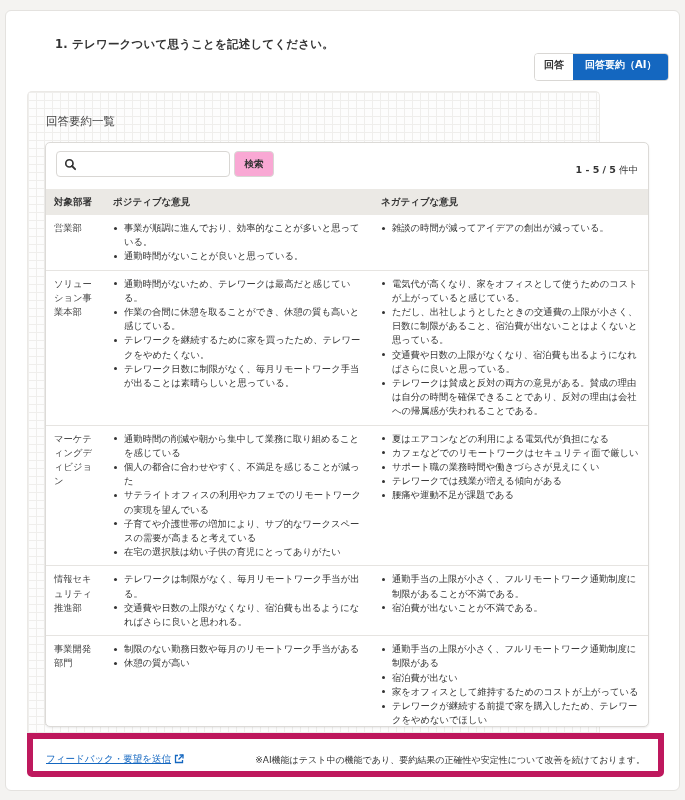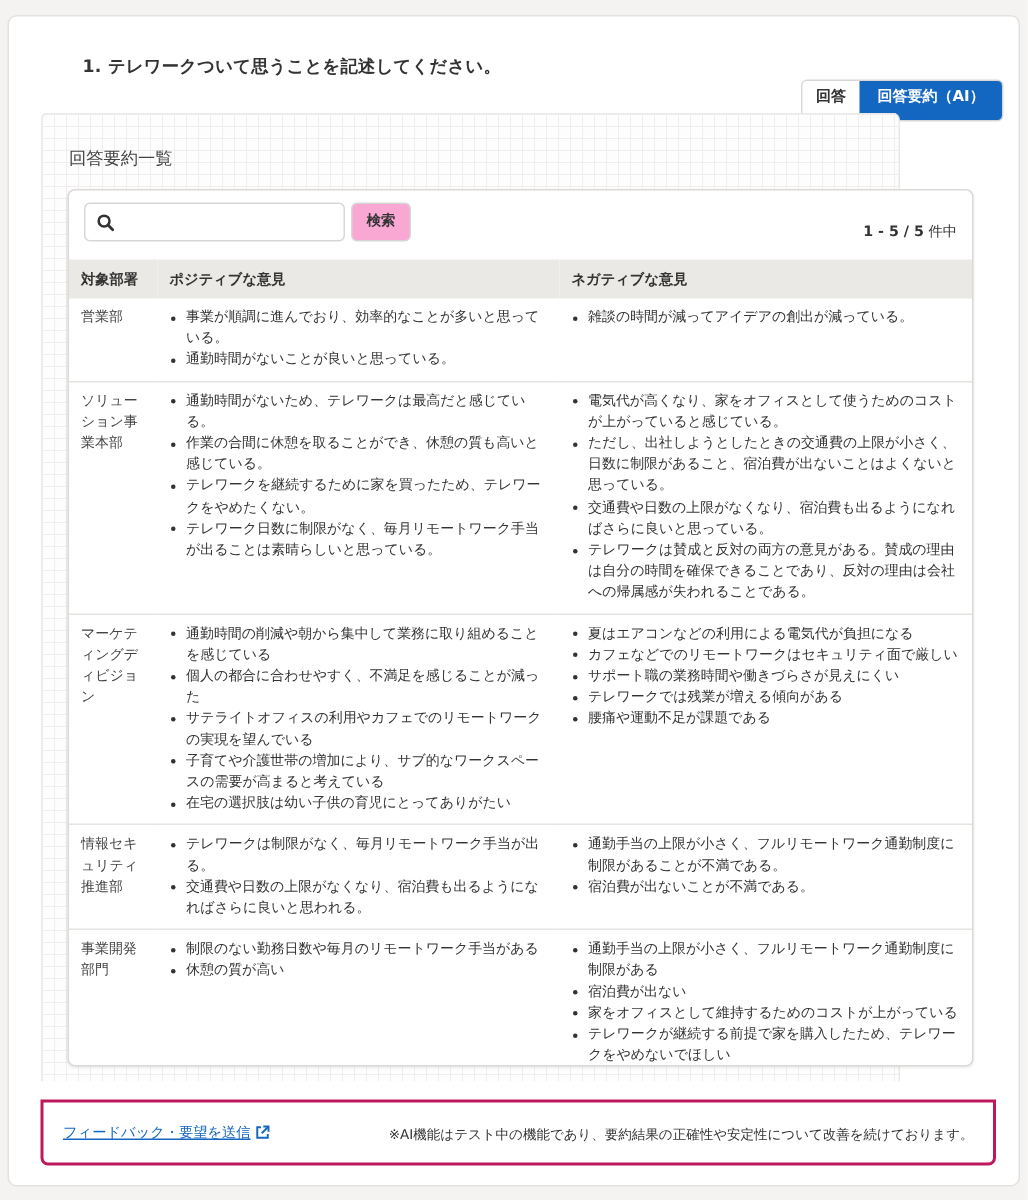--- a/index.html
+++ b/index.html
@@ -19,21 +19,21 @@
   }
   .toggle {
     position: absolute; left: 528px; top: 42px; height: 28px; display: flex;
     border: 1px solid #d9d7d4; border-radius: 4px; overflow: hidden;
   }
   .toggle-btn {
     font-size: 10px; font-weight: bold; padding: 0 9px; line-height: 22px; color: #333; background: #fff; cursor: pointer;
   }
   .toggle-btn.active { background: #1467c0; color: #fff; padding: 0 12px; }
   .summary-panel {
-    position: absolute; left: 21px; top: 64px; width: 573px; height: 646px;
+    position: absolute; left: 21px; top: 80px; width: 573px; height: 646px;
     border: 1px solid #ebe9e6; border-radius: 5px 5px 0 0; border-bottom: none;
     background-color: #fdfdfd;
     background-image:
       linear-gradient(#efeeec 1px, transparent 1px),
       linear-gradient(90deg, #efeeec 1px, transparent 1px);
     background-size: 8px 8px;
   }
   .panel-title {
     position: absolute; left: 18px; top: 22px; font-size: 11.5px; color: #444;
   }
@@ -75,21 +75,21 @@
   }
   tbody tr:first-child td { border-top: none; }
   td.dept { color: #444; }
   ul { list-style: none; }
   li { position: relative; padding-left: 11px; }
   li::before {
     content: ""; position: absolute; left: 1px; top: 5.5px; width: 3px; height: 3px; border-radius: 50%; background: #333;
   }
   .footer {
     position: absolute; left: 21px; top: 722px; width: 637px; height: 44px;
-    border: 2px solid #be185d; border-radius: 0 0 5px 5px; background: #fff;
+    border: 6px solid #be185d; border-radius: 0 0 5px 5px; background: #fff;
   }
   .feedback-link {
     position: absolute; left: 13px; top: 14px; font-size: 9.5px; color: #1467c0; text-decoration: underline;
   }
   .external-icon { display: inline-block; vertical-align: -2px; margin-left: 3px; }
   .disclaimer {
     position: absolute; right: 13px; top: 15px; font-size: 9px; color: #333;
   }
 </style>
 </head>

